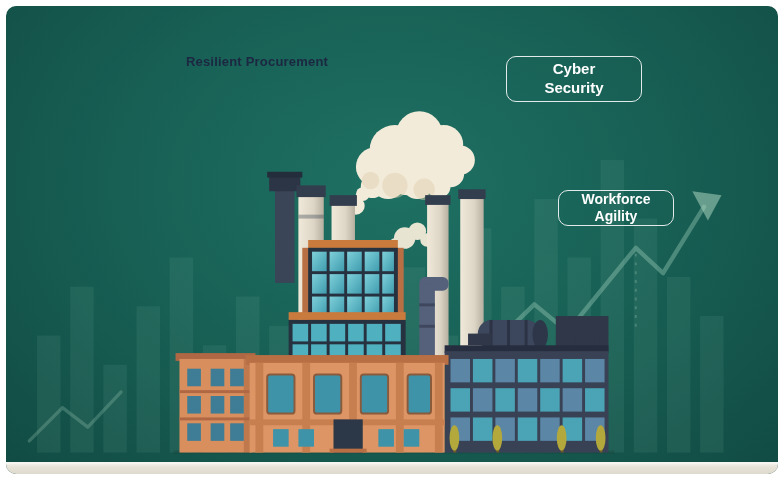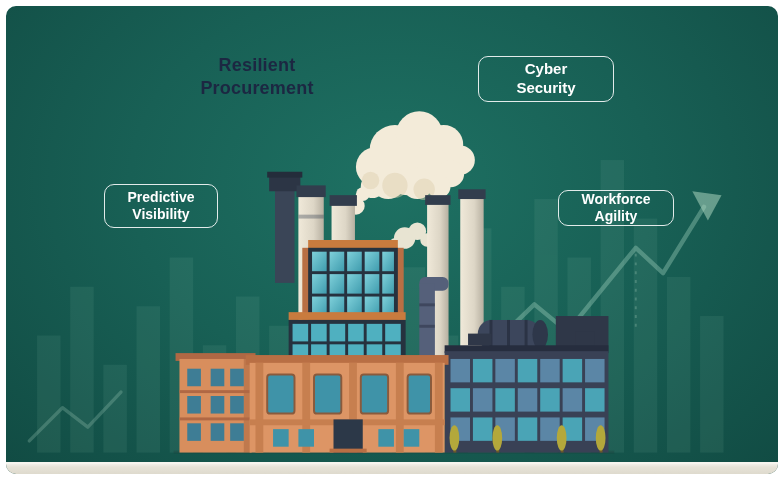--- a/index.html
+++ b/index.html
@@ -10,30 +10,30 @@
     background: radial-gradient(ellipse at 50% 38%, #1e7163 0%, #186055 48%, #114b43 100%);
   }
   .layer { position:absolute; inset:0; width:100%; height:100%; }
   .ground {
     position:absolute; left:0; right:0; top:456px; bottom:0;
     background: linear-gradient(#f2efe8, #e7e3d8 30%, #dedacd);
     border-top:2px solid #f7f5ef;
   }
   .label-plain {
     position:absolute; left:160px; top:48px; width:182px;
-    text-align:center; font-size:18px; font-weight:bold;
+    text-align:center; font-size:13px; font-weight:bold;
     line-height:1.28; color:#1c2742; letter-spacing:.2px;
   }
   .callout-box {
     position:absolute; display:flex; align-items:center; justify-content:center;
     border:1.5px solid rgba(243,246,246,.92); border-radius:10px;
     color:#ffffff; font-weight:bold; text-align:center; line-height:1.25;
   }
   .callout-box .inner { display:block; }
-  .box-cyber      { left:472px; top:50px;  width:136px; height:46px; font-size:15px; }
+  .box-cyber      { left:500px; top:50px;  width:136px; height:46px; font-size:15px; }
   .box-cyber .inner      { width:88px; }
   .box-predictive { left:98px;  top:178px; width:114px; height:44px; font-size:14px; }
   .box-predictive .inner { width:90px; }
   .box-workforce  { left:552px; top:184px; width:116px; height:36px; font-size:14px; }
   .box-workforce .inner  { width:92px; }
 </style>
 </head>
 <body>
 
 <div class="frame">
@@ -286,21 +286,18 @@
         </g>
     </g>
   </svg>
 
   <div class="label-plain">Resilient Procurement</div>
 
   <div class="callout-box box-cyber">
     <span class="inner">Cyber Security</span>
   </div>
 
-  <div class="callout-box box-predictive">
-    <span class="inner">Predictive Visibility</span>
-  </div>
 
   <div class="callout-box box-workforce">
     <span class="inner">Workforce Agility</span>
   </div>
 
 </div>
 
 </body></html>

